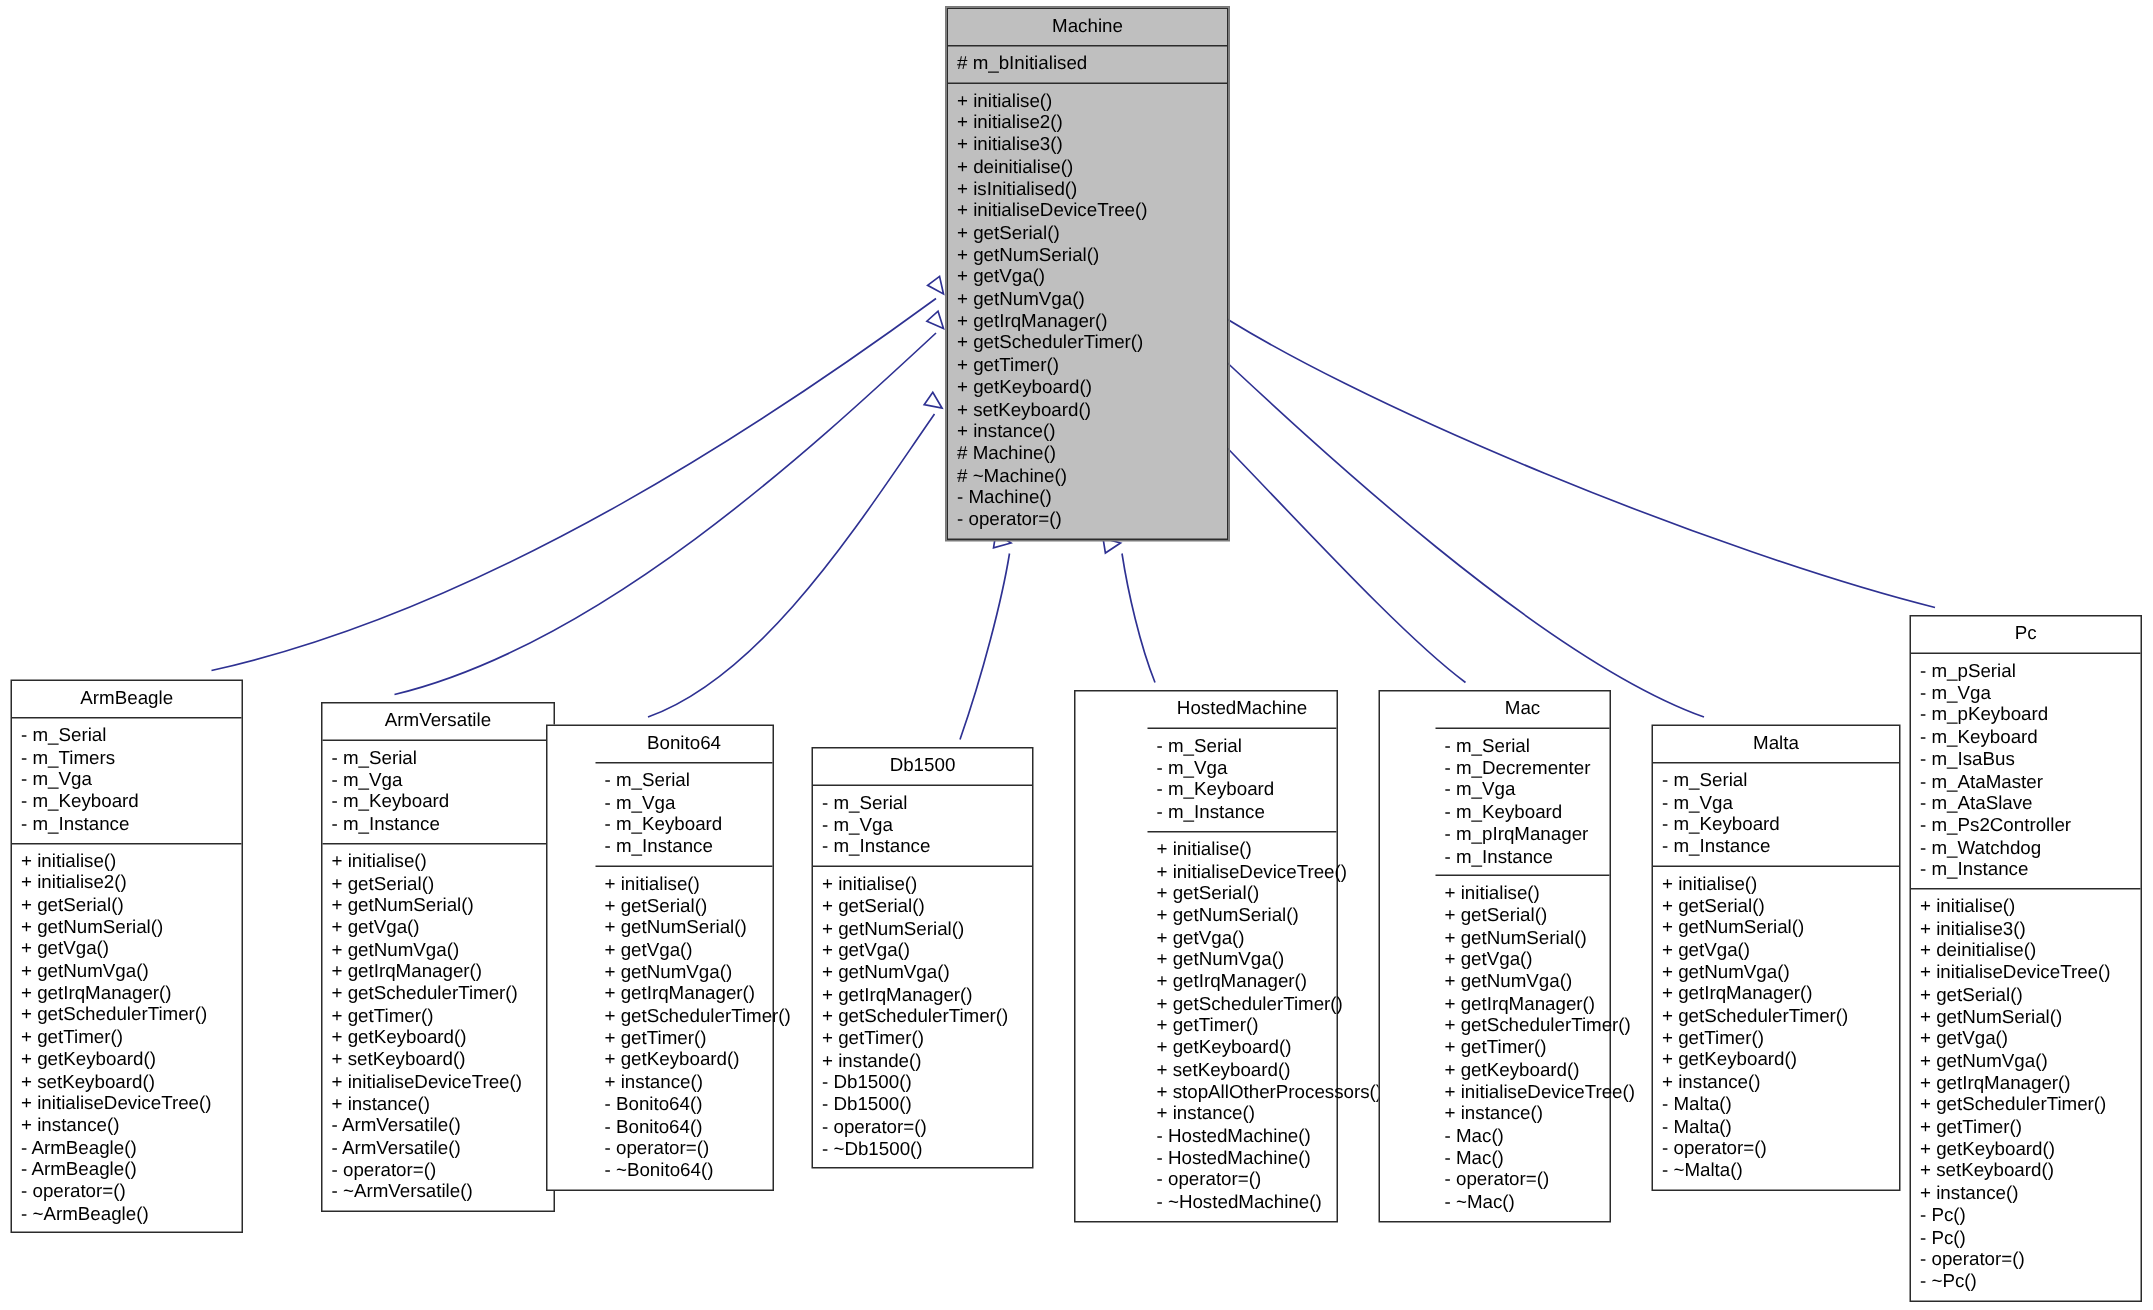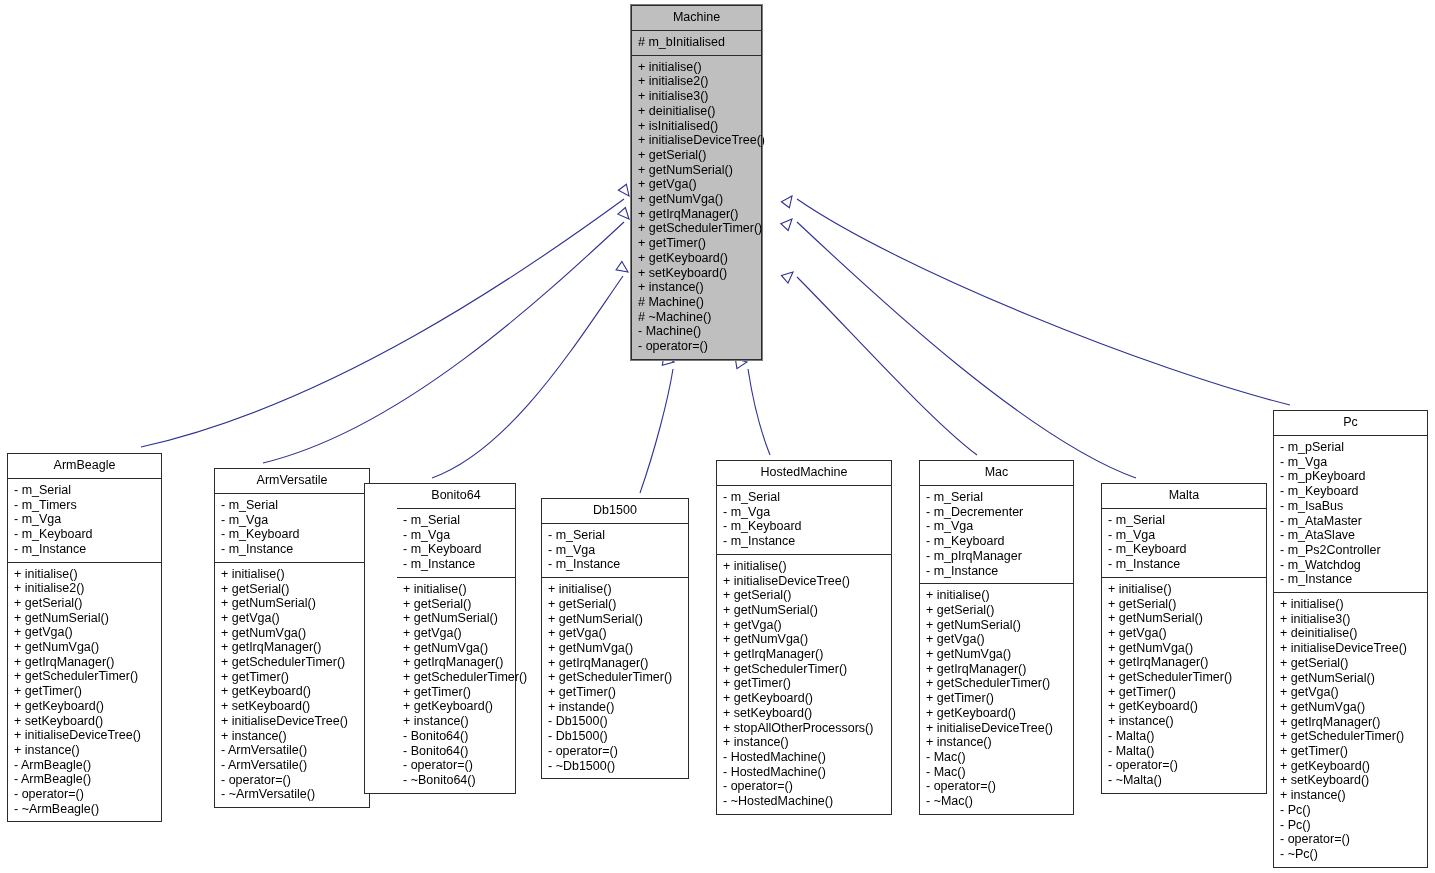--- a/index.html
+++ b/index.html
@@ -95,21 +95,21 @@
         <path d="M 1136,478 C 1030,440 880,300 797,222" fill="none" stroke="#2e3192" stroke-width="1.1"></path>
         <polygon points="0,0 -11,-5 -11,5" fill="#ffffff" stroke="#2e3192" stroke-width="1.1" transform="translate(792,219) rotate(-47)"></polygon>
       </g>
       <g>
         <path d="M 1290,405 C 1150,370 900,270 797,199" fill="none" stroke="#2e3192" stroke-width="1.1"></path>
         <polygon points="0,0 -11,-5 -11,5" fill="#ffffff" stroke="#2e3192" stroke-width="1.1" transform="translate(792,196) rotate(-53)"></polygon>
       </g>
     </svg>
 
   <div id="classes-layer">
-      <div class="uml-class is-root" style="left: 631px; top: 5px; width: 131px;">
+      <div class="uml-class is-root" style="left: 631px; top: 5px; width: 188px;">
         <div class="class-title">Machine</div>
         <div class="class-section">
           <div class="member"># m_bInitialised</div>
         </div>
         <div class="class-section">
           <div class="member">+ initialise()</div>
           <div class="member">+ initialise2()</div>
           <div class="member">+ initialise3()</div>
           <div class="member">+ deinitialise()</div>
           <div class="member">+ isInitialised()</div>
@@ -227,21 +227,21 @@
           <div class="member">+ getIrqManager()</div>
           <div class="member">+ getSchedulerTimer()</div>
           <div class="member">+ getTimer()</div>
           <div class="member">+ instande()</div>
           <div class="member">- Db1500()</div>
           <div class="member">- Db1500()</div>
           <div class="member">- operator=()</div>
           <div class="member">- ~Db1500()</div>
         </div>
       </div>
-      <div class="uml-class" style="left: 716px; top: 460px; width: 176px;">
+      <div class="uml-class" style="left: 716px; top: 460px; width: 176px; padding-left: 48px;">
         <div class="class-title">HostedMachine</div>
         <div class="class-section">
           <div class="member">- m_Serial</div>
           <div class="member">- m_Vga</div>
           <div class="member">- m_Keyboard</div>
           <div class="member">- m_Instance</div>
         </div>
         <div class="class-section">
           <div class="member">+ initialise()</div>
           <div class="member">+ initialiseDeviceTree()</div>
@@ -255,21 +255,21 @@
           <div class="member">+ getKeyboard()</div>
           <div class="member">+ setKeyboard()</div>
           <div class="member">+ stopAllOtherProcessors()</div>
           <div class="member">+ instance()</div>
           <div class="member">- HostedMachine()</div>
           <div class="member">- HostedMachine()</div>
           <div class="member">- operator=()</div>
           <div class="member">- ~HostedMachine()</div>
         </div>
       </div>
-      <div class="uml-class" style="left: 919px; top: 460px; width: 155px;">
+      <div class="uml-class" style="left: 919px; top: 460px; width: 155px; padding-left: 37px;">
         <div class="class-title">Mac</div>
         <div class="class-section">
           <div class="member">- m_Serial</div>
           <div class="member">- m_Decrementer</div>
           <div class="member">- m_Vga</div>
           <div class="member">- m_Keyboard</div>
           <div class="member">- m_pIrqManager</div>
           <div class="member">- m_Instance</div>
         </div>
         <div class="class-section">

